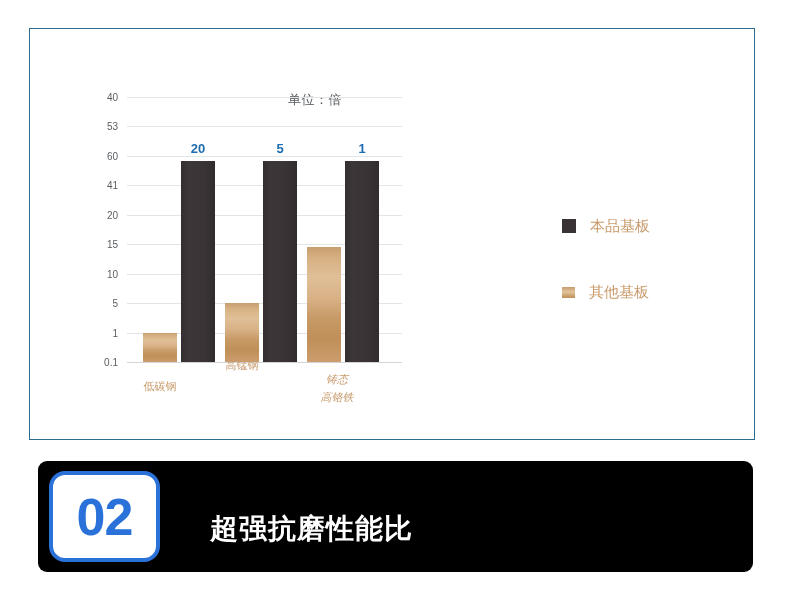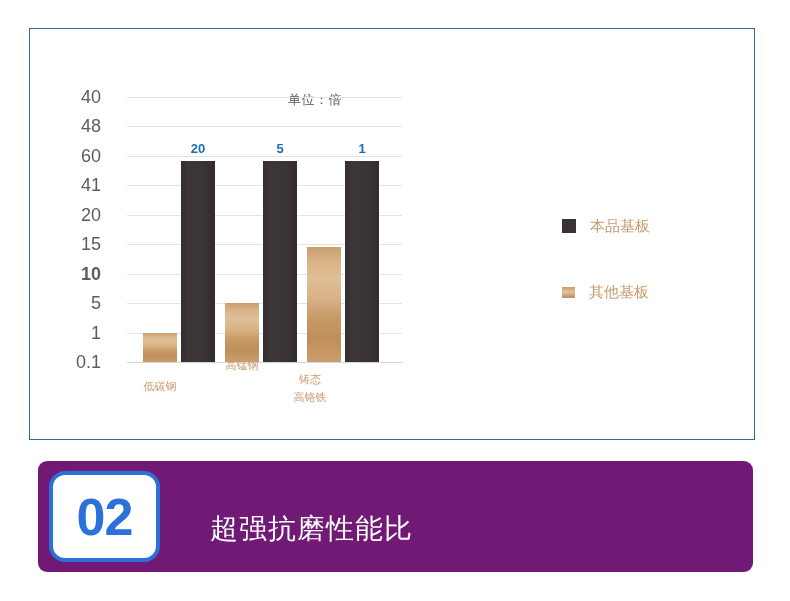--- a/index.html
+++ b/index.html
@@ -62,23 +62,23 @@
     height: 1px;
     background: #e3e4e6;
   }
   .gridline.baseline {
     background: #d4d5d7;
   }
 
   .ytick {
     position: absolute;
     right: 100%;
-    margin-right: 26px;
+    margin-right: 9px;
     transform: translateY(-50%);
-    font-size: 18px;
+    font-size: 10px;
     color: #5a5e61;
     white-space: nowrap;
     text-align: left;
   }
 
   .bar {
     position: absolute;
     bottom: 0;
   }
   .bar-dark {
@@ -142,21 +142,21 @@
     white-space: nowrap;
   }
 
   
   #banner {
     position: absolute;
     left: 38px;
     top: 461px;
     width: 715px;
     height: 111px;
-    background: #701a75;
+    background: #000000;
     border-radius: 9px;
     text-align: right;
   }
   #banner-badge {
     position: absolute;
     left: 11px;
     top: 10px;
     width: 111px;
     height: 91px;
     background: #ffffff;
@@ -175,50 +175,50 @@
     line-height: 1;
   }
   #banner-title {
     position: absolute;
     left: 172px;
     top: 0;
     height: 135px;
     display: flex;
     align-items: center;
     font-size: 28px;
-    font-weight: normal;
+    font-weight: bold;
     color: #ffffff;
     letter-spacing: 1px;
     white-space: nowrap;
   }
 </style>
 </head>
 <body>
 
 <div id="chart-card">
   <div id="chart-area">
 
     <div id="unit-label">单位：倍</div>
 
     <div id="plot">
 
     <div class="gridline" style="top: 0px;"></div>
         <div class="ytick" style="top: 0px;">40</div>
         <div class="gridline" style="top: 29.4444px;"></div>
-        <div class="ytick" style="top: 29.4444px;">48</div>
+        <div class="ytick" style="top: 29.4444px;">53</div>
         <div class="gridline" style="top: 58.8889px;"></div>
         <div class="ytick" style="top: 58.8889px;">60</div>
         <div class="gridline" style="top: 88.3333px;"></div>
         <div class="ytick" style="top: 88.3333px;">41</div>
         <div class="gridline" style="top: 117.778px;"></div>
         <div class="ytick" style="top: 117.778px;">20</div>
         <div class="gridline" style="top: 147.222px;"></div>
         <div class="ytick" style="top: 147.222px;">15</div>
         <div class="gridline" style="top: 176.667px;"></div>
-        <div class="ytick" style="top: 176.667px; font-weight: bold;">10</div>
+        <div class="ytick" style="top: 176.667px;">10</div>
         <div class="gridline" style="top: 206.111px;"></div>
         <div class="ytick" style="top: 206.111px;">5</div>
         <div class="gridline" style="top: 235.556px;"></div>
         <div class="ytick" style="top: 235.556px;">1</div>
         <div class="gridline baseline" style="top: 265px;"></div>
         <div class="ytick" style="top: 265px;">0.1</div>
         <div class="bar bar-bronze" style="left: 16px; width: 34px; height: 29.4444px;"></div>
         <div class="bar bar-dark" style="left: 54px; width: 34px; height: 201.4px;"></div>
         <div class="value-label" style="left: 71px; top: 58.6px;">20</div>
         <div class="cat-label" style="left: 33px; top: 273px; margin-top: 7px;">
@@ -226,21 +226,21 @@
         </div>
         <div class="bar bar-bronze" style="left: 98px; width: 34px; height: 58.8889px;"></div>
         <div class="bar bar-dark" style="left: 136px; width: 34px; height: 201.4px;"></div>
         <div class="value-label" style="left: 153px; top: 58.6px;">5</div>
         <div class="cat-label" style="left: 115px; top: 259px;">
           <div>高锰钢</div>
         </div>
         <div class="bar bar-bronze" style="left: 180px; width: 34px; height: 114.833px;"></div>
         <div class="bar bar-dark" style="left: 218px; width: 34px; height: 201.4px;"></div>
         <div class="value-label" style="left: 235px; top: 58.6px;">1</div>
-        <div class="cat-label" style="left: 183px; top: 273px;">
+        <div class="cat-label" style="left: 210px; top: 273px; font-style: italic;">
           <div>铸态</div>
           <div>高铬铁</div>
         </div>
       </div>
 
     <div id="legend">
       <div class="legend-row">
         <span class="legend-swatch dark"></span>
         <span class="legend-text">本品基板</span>
       </div>

